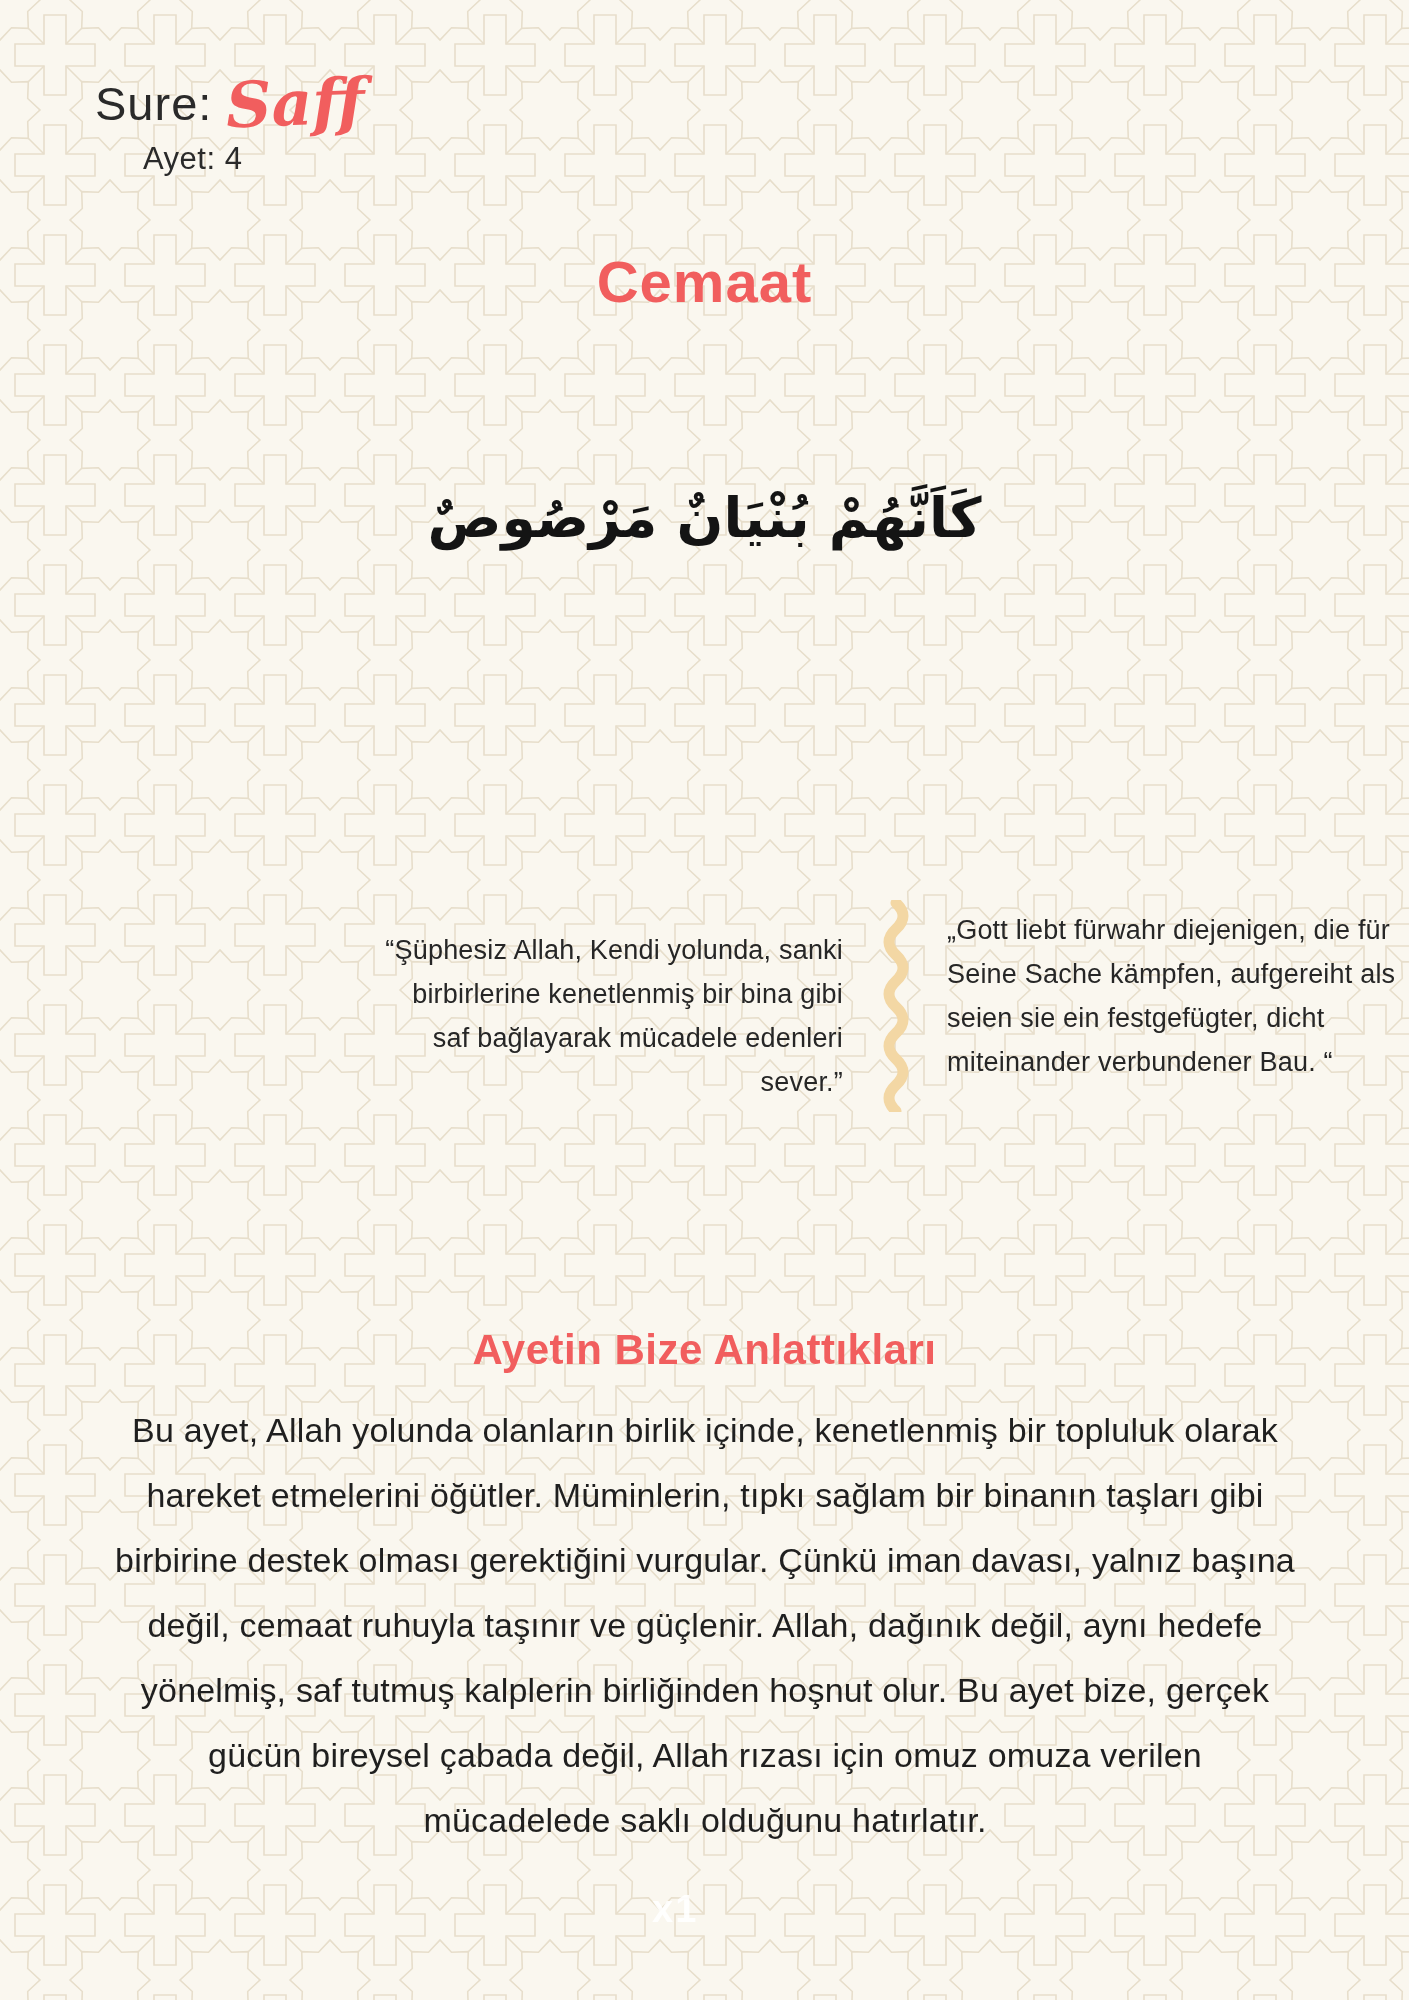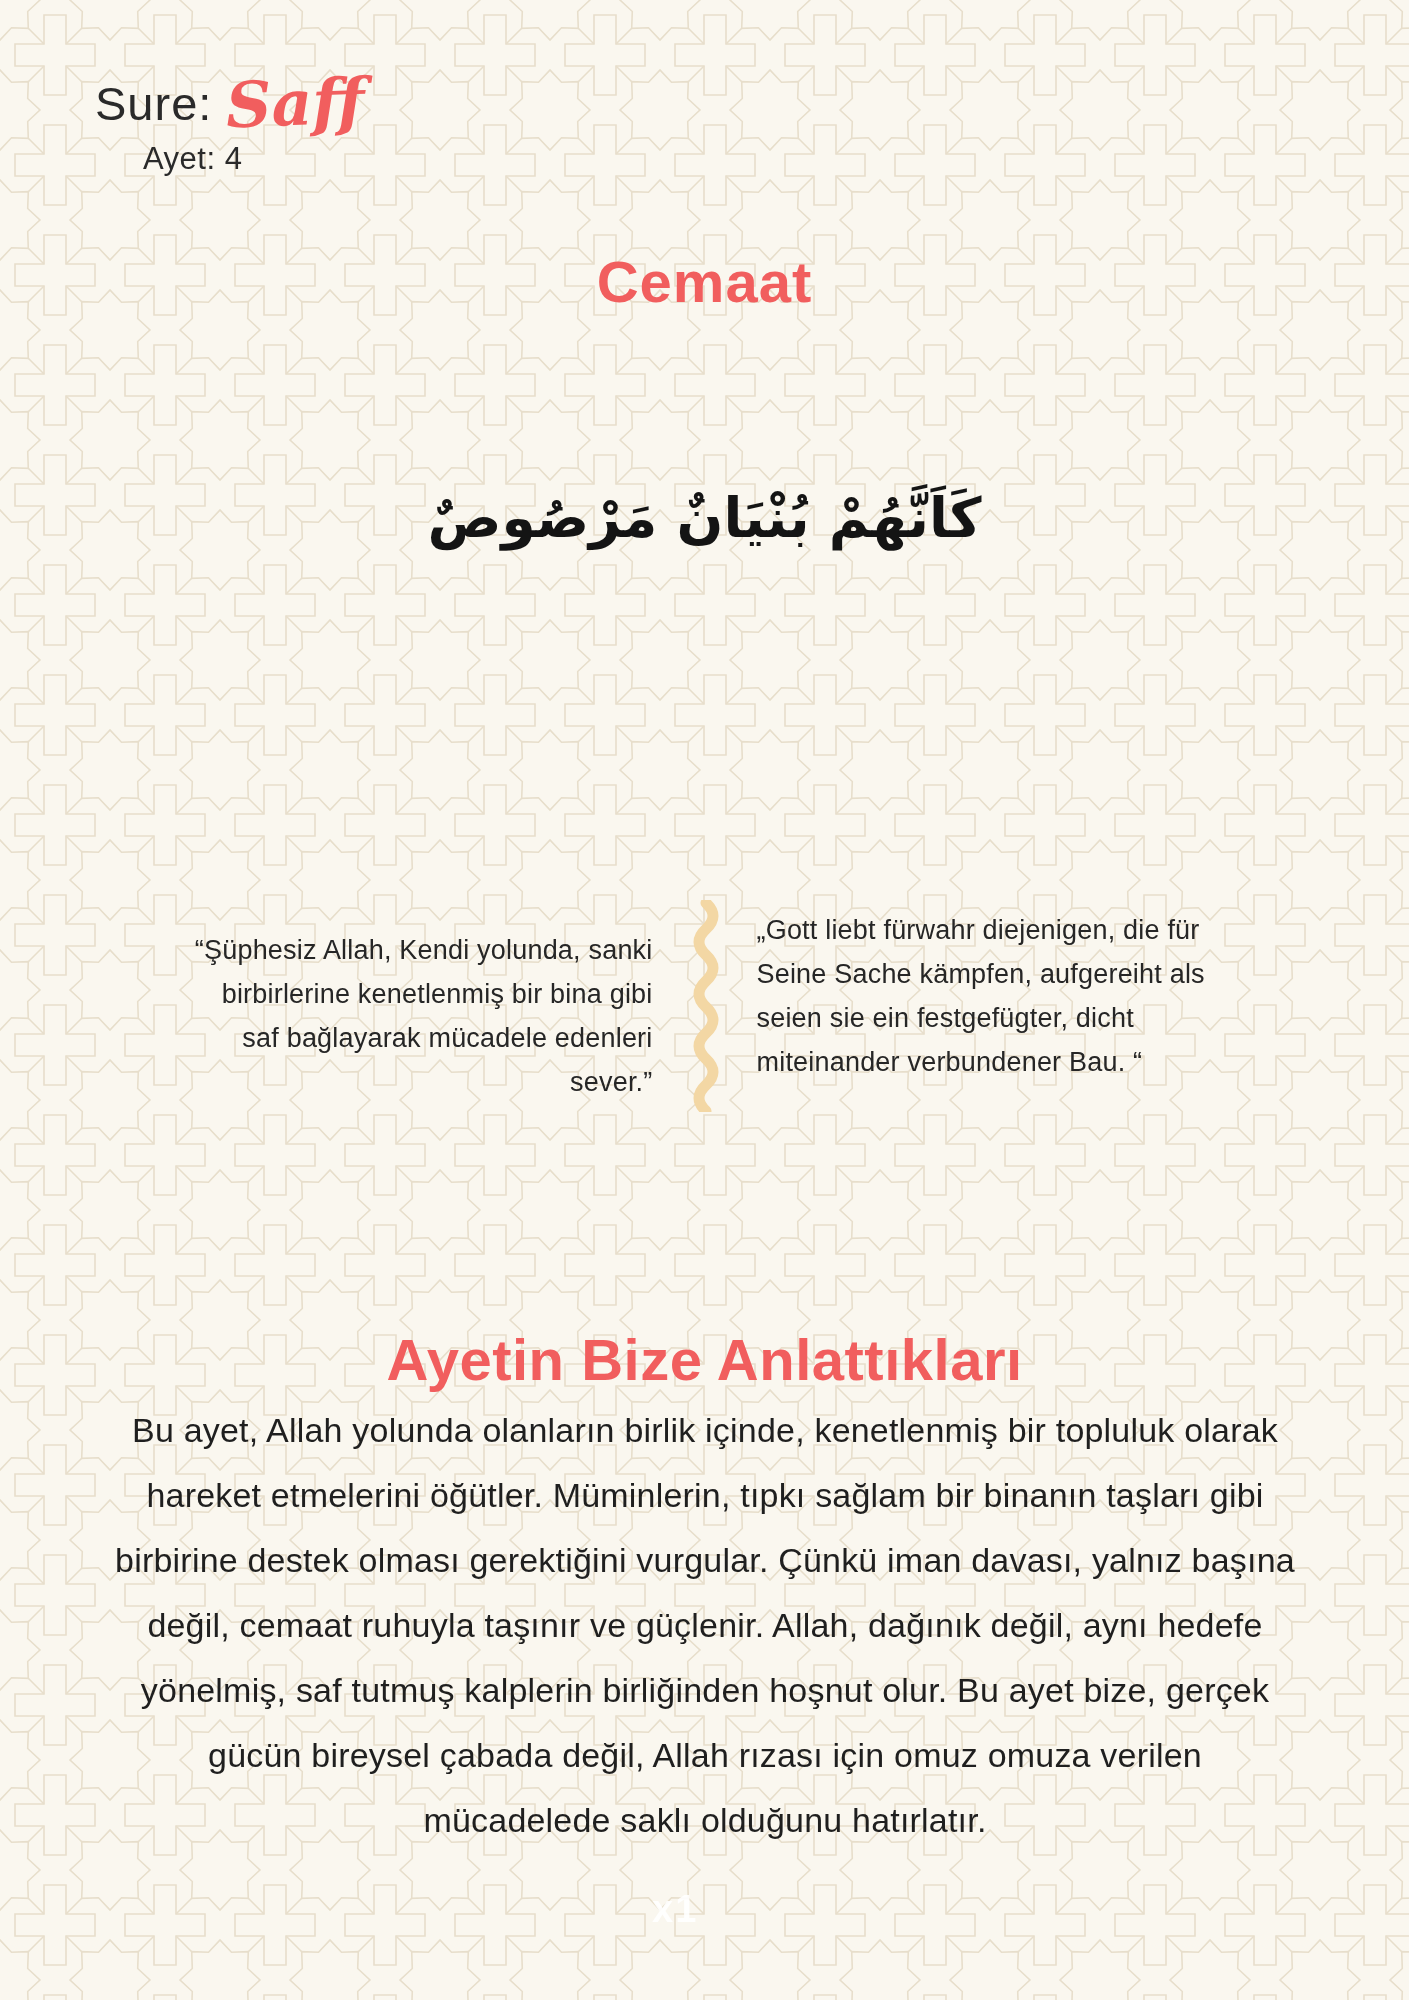--- a/index.html
+++ b/index.html
@@ -57,38 +57,38 @@
   .verse {
     position: absolute; top: 462px; left: 0; width: 100%;
     text-align: center; direction: rtl;
     font-family: "DejaVu Sans", sans-serif;
     font-size: 55px; font-weight: 700; color: #141414;
     line-height: 112px;
   }
 
   .translations {
     position: absolute; top: 900px; left: 0; width: 100%;
-    display: flex; justify-content: center; align-items: flex-start;
+    display: flex; justify-content: flex-end; align-items: flex-start;
   }
   .trans-col {
     width: 462px;
     font-size: 27px; line-height: 44px; color: #262626;
     letter-spacing: 0.2px;
   }
   .trans-tr { text-align: right; margin-top: 28px; }
   .trans-de { text-align: left; margin-top: 8px; }
   .divider-wrap {
     width: 36px; margin: 0 34px;
     display: flex; justify-content: center;
   }
 
   .section-heading {
     position: absolute; top: 1326px; left: 0; width: 100%;
     text-align: center;
-    font-size: 58px; font-weight: 700; color: #F15E5E;
+    font-size: 42px; font-weight: 700; color: #F15E5E;
     letter-spacing: 0.5px;
   }
 
   .commentary {
     position: absolute; top: 1398px; left: 110px; width: 1190px;
     text-align: center;
     font-size: 34px; line-height: 65px; color: #1f1f1f;
     letter-spacing: 0.2px;
   }
 

